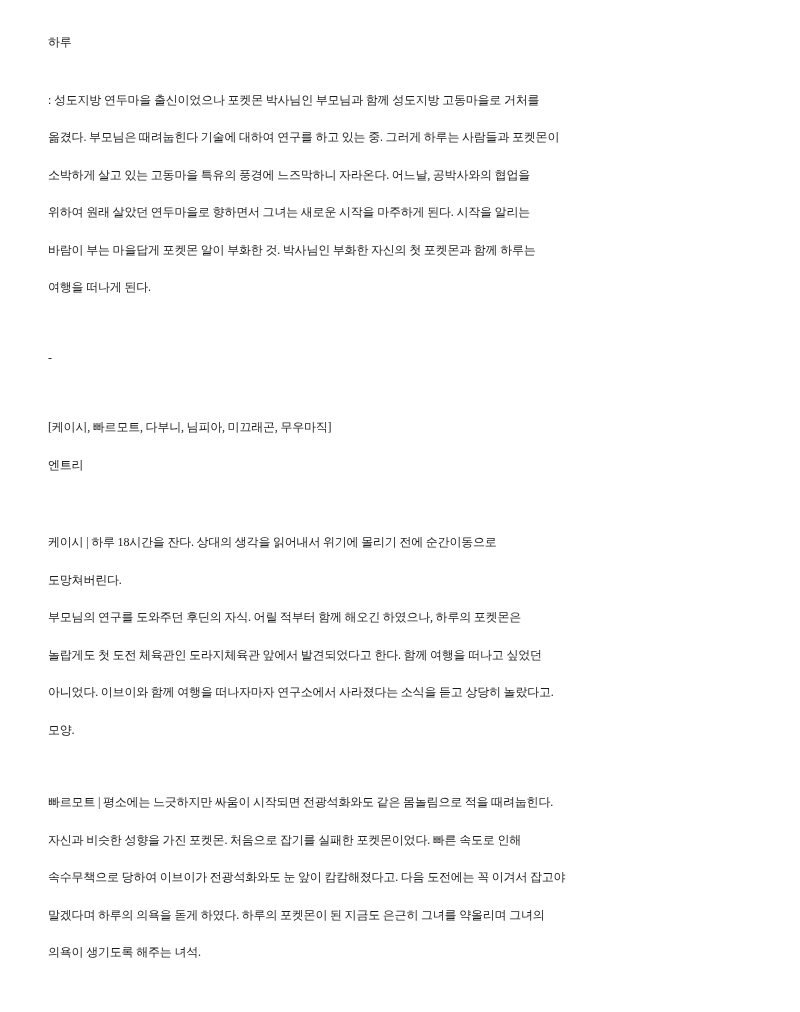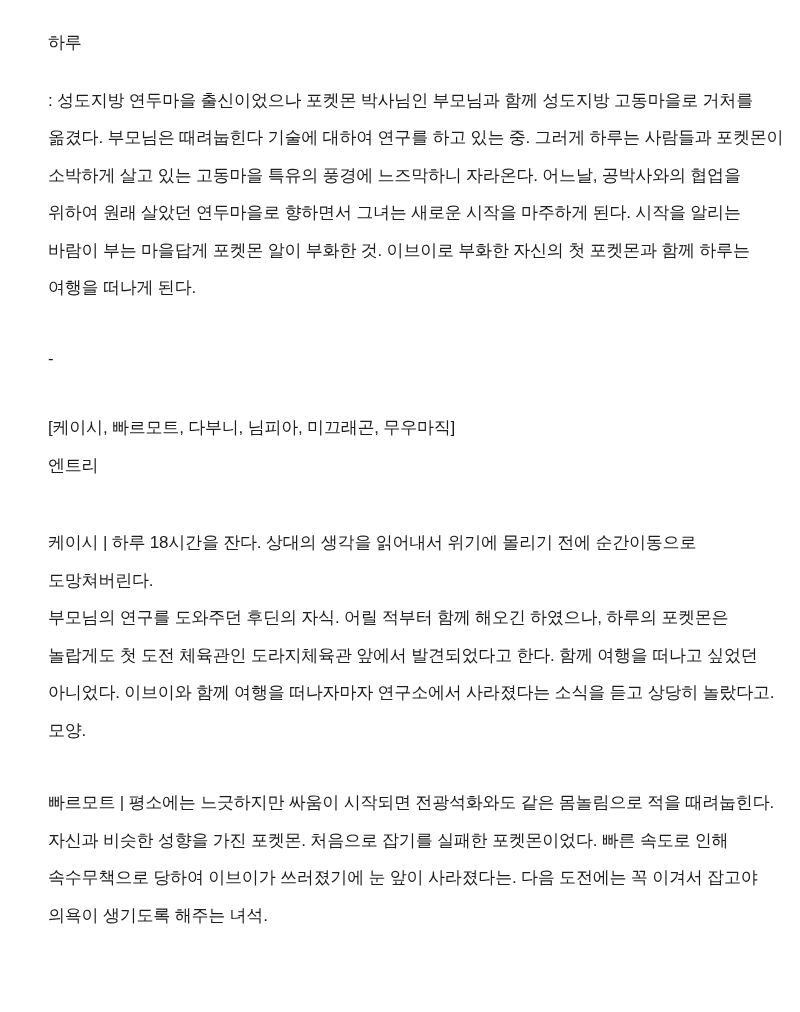--- a/index.html
+++ b/index.html
@@ -10,22 +10,22 @@
     .page {
       position: relative;
       width: 800px;
       height: 1012px;
       background: #ffffff;
       overflow: hidden;
     }
     .doc {
       box-sizing: border-box;
       padding: 24px 44px 0 48px;
-      font-family: Liberation Sans, sans-serif;
-      font-size: 17px;
+      font-family: Liberation Serif, serif;
+      font-size: 12px;
       line-height: 37.5px;
       color: #1c1c1c;
       letter-spacing: -0.2px;
     }
     .section { margin: 0; }
     .line {
       white-space: nowrap;
       height: 37.5px;
     }
     .sec-character-intro { margin-top: 20px; }
@@ -42,21 +42,21 @@
 
     <div class="section sec-character-name">
       <div class="line">하루</div>
     </div>
 
     <div class="section sec-character-intro">
       <div class="line">: 성도지방 연두마을 출신이었으나 포켓몬 박사님인 부모님과 함께 성도지방 고동마을로 거처를</div>
       <div class="line">옮겼다. 부모님은 때려눕힌다 기술에 대하여 연구를 하고 있는 중. 그러게 하루는 사람들과 포켓몬이</div>
       <div class="line">소박하게 살고 있는 고동마을 특유의 풍경에 느즈막하니 자라온다. 어느날, 공박사와의 협업을</div>
       <div class="line">위하여 원래 살았던 연두마을로 향하면서 그녀는 새로운 시작을 마주하게 된다. 시작을 알리는</div>
-      <div class="line">바람이 부는 마을답게 포켓몬 알이 부화한 것. 이브이로 부화한 자신의 첫 포켓몬과 함께 하루는</div>
+      <div class="line">바람이 부는 마을답게 포켓몬 알이 부화한 것. 박사님인 부화한 자신의 첫 포켓몬과 함께 하루는</div>
       <div class="line">여행을 떠나게 된다.</div>
     </div>
 
     <div class="section sec-divider">
       <div class="line">-</div>
     </div>
 
     <div class="section sec-entry">
       <div class="line">[케이시, 빠르모트, 다부니, 님피아, 미끄래곤, 무우마직]</div>
       <div class="line">엔트리</div>
@@ -67,18 +67,19 @@
       <div class="line">도망쳐버린다.</div>
       <div class="line">부모님의 연구를 도와주던 후딘의 자식. 어릴 적부터 함께 해오긴 하였으나, 하루의 포켓몬은</div>
       <div class="line">놀랍게도 첫 도전 체육관인 도라지체육관 앞에서 발견되었다고 한다. 함께 여행을 떠나고 싶었던</div>
       <div class="line">아니었다. 이브이와 함께 여행을 떠나자마자 연구소에서 사라졌다는 소식을 듣고 상당히 놀랐다고.</div>
       <div class="line">모양.</div>
     </div>
 
     <div class="section sec-parmot">
       <div class="line">빠르모트 | 평소에는 느긋하지만 싸움이 시작되면 전광석화와도 같은 몸놀림으로 적을 때려눕힌다.</div>
       <div class="line">자신과 비슷한 성향을 가진 포켓몬. 처음으로 잡기를 실패한 포켓몬이었다. 빠른 속도로 인해</div>
-      <div class="line">속수무책으로 당하여 이브이가 쓰러졌기에 눈 앞이 사라졌다는. 다음 도전에는 꼭 이겨서 잡고야</div>
+      <div class="line">속수무책으로 당하여 이브이가 전광석화와도 눈 앞이 캄캄해졌다고. 다음 도전에는 꼭 이겨서 잡고야</div>
+      <div class="line">말겠다며 하루의 의욕을 돋게 하였다. 하루의 포켓몬이 된 지금도 은근히 그녀를 약올리며 그녀의</div>
       <div class="line">의욕이 생기도록 해주는 녀석.</div>
     </div>
 
   </div>
 </div>
 
 </body></html>

